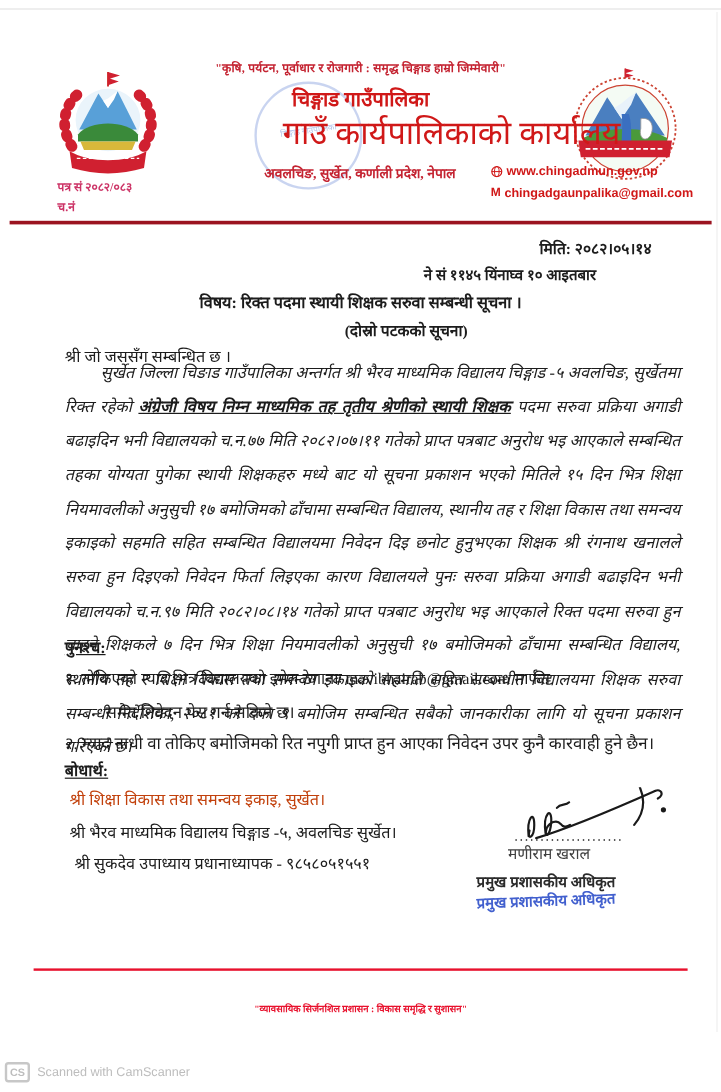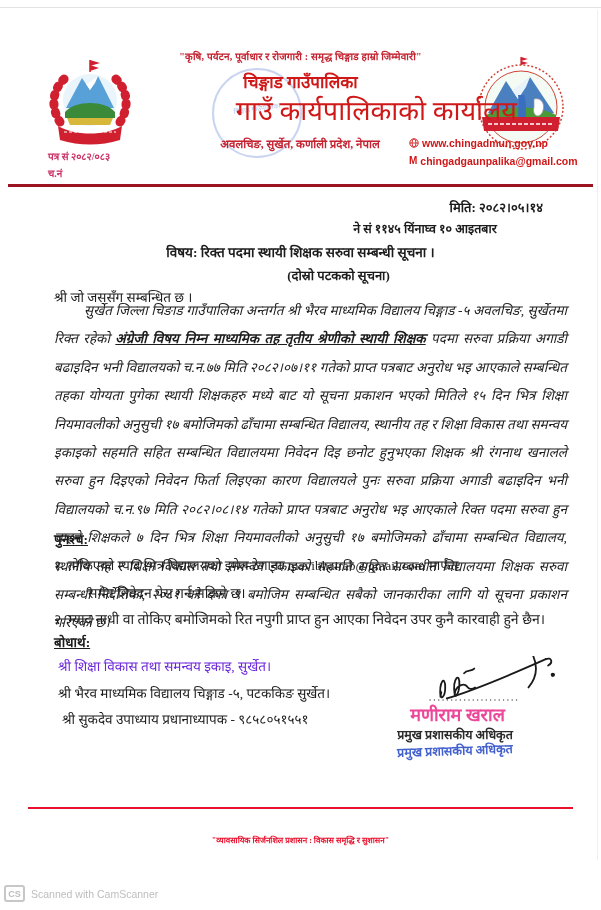--- a/index.html
+++ b/index.html
@@ -34,27 +34,27 @@
   .para{top:297px;left:54px;width:513px;font-size:13.5px;line-height:28.4px;color:#1c1c1c;
         text-align:justify;text-indent:30px;font-style:italic;}
   .para .u{text-decoration:underline;font-weight:bold;}
   .h-underline{font-weight:bold;text-decoration:underline;}
   .sec-head{font-size:13.5px;color:#1c1c1c;}
   .pn-head{top:530px;left:54px;}
   .pn-i1a{top:556px;left:54px;font-size:13.5px;color:#1c1c1c;}
   .pn-i1b{top:583px;left:88px;font-size:14px;color:#1c1c1c;}
   .pn-i2{top:609px;left:54px;font-size:14px;color:#1c1c1c;}
   .bd-head{top:633px;left:54px;}
-  .bd-i0{top:657px;left:58px;font-size:13.5px;color:#6d28d9;}
+  .bd-i0{top:657px;left:58px;font-size:13.5px;color:#c2410c;}
   .bd-i1{top:684px;left:58px;font-size:13.5px;color:#1c1c1c;}
   .bd-i2{top:710px;left:62px;font-size:13.5px;color:#1c1c1c;}
 
   
   .sig-svg{top:656px;left:415px;}
-  .sig-name{top:702px;left:405px;width:105px;text-align:center;font-size:18px;font-weight:bold;color:#ec4899;}
+  .sig-name{top:702px;left:405px;width:105px;text-align:center;font-size:13px;font-weight:normal;color:#404040;}
   .sig-title{top:726px;left:390px;width:130px;text-align:center;font-size:12.5px;font-weight:bold;color:#2b2b2b;}
   .sig-stamp{top:742px;left:386px;width:138px;text-align:center;font-size:12.5px;font-weight:bold;
              color:#2e4fc9;transform:rotate(-2deg);opacity:.9;}
 
   
   .f-rule{top:807px;left:28px;width:545px;height:2px;background:#e8112d;}
   .f-contact{top:812px;left:0;width:601px;text-align:center;font-family:"Liberation Sans","DejaVu Sans",sans-serif;
              font-size:12.5px;font-weight:bold;color:#e8112d;}
   .f-slogan{top:834px;left:0;width:601px;text-align:center;font-size:8px;font-weight:bold;color:#e8112d;}
 
@@ -141,21 +141,21 @@
     <span>सुर्खेत जिल्ला चिङाड गाउँपालिका अन्तर्गत श्री भैरव माध्यमिक विद्यालय चिङ्गाड -५ अवलचिङ, सुर्खेतमा रिक्त रहेको </span><span class="u">अंग्रेजी विषय निम्न माध्यमिक तह तृतीय श्रेणीको स्थायी शिक्षक</span><span> पदमा सरुवा प्रक्रिया अगाडी बढाइदिन भनी विद्यालयको च.न.७७ मिति २०८२।०७।११ गतेको प्राप्त पत्रबाट अनुरोध भइ आएकाले सम्बन्धित तहका योग्यता पुगेका स्थायी शिक्षकहरु मध्ये बाट यो सूचना प्रकाशन भएको मितिले १५ दिन भित्र शिक्षा नियमावलीको अनुसुची १७ बमोजिमको ढाँचामा सम्बन्धित विद्यालय, स्थानीय तह र शिक्षा विकास तथा समन्वय इकाइको सहमति सहित सम्बन्धित विद्यालयमा निवेदन दिइ छनोट हुनुभएका शिक्षक श्री रंगनाथ खनालले सरुवा हुन दिइएको निवेदन फिर्ता लिइएका कारण विद्यालयले पुनः सरुवा प्रक्रिया अगाडी बढाइदिन भनी विद्यालयको च.न.९७ मिति २०८२।०८।१४ गतेको प्राप्त पत्रबाट अनुरोध भइ आएकाले रिक्त पदमा सरुवा हुन चाहने शिक्षकले ७ दिन भित्र शिक्षा नियमावलीको अनुसुची १७ बमोजिमको ढाँचामा सम्बन्धित विद्यालय, स्थानीय तह र शिक्षा विकास तथा समन्वय इकाइको सहमति सहित सम्बन्धीत विद्यालयमा शिक्षक सरुवा सम्बन्धी निर्देशिका, २०८१ को दफा ९ बमोजिम सम्बन्धित सबैको जानकारीका लागि यो सूचना प्रकाशन गरिएको छ।</span>
   </div>
 
   <div class="abs sec-head pn-head h-underline">पुनश्च:</div>
   <div class="abs pn-i1a">१. तोकिएको म्याद भित्र विद्यालयको इमेल ठेगानाः mavibhairab@gmail.com मार्फत</div>
   <div class="abs pn-i1b">समेत निवेदन पेस गर्न सकिने छ।</div>
   <div class="abs pn-i2">२. म्याद नाधी वा तोकिए बमोजिमको रित नपुगी प्राप्त हुन आएका निवेदन उपर कुनै कारवाही हुने छैन।</div>
 
   <div class="abs sec-head bd-head h-underline">बोधार्थ:</div>
   <div class="abs bd-i0">श्री शिक्षा विकास तथा समन्वय इकाइ, सुर्खेत।</div>
-  <div class="abs bd-i1">श्री भैरव माध्यमिक विद्यालय चिङ्गाड -५, पटककिङ सुर्खेत।</div>
+  <div class="abs bd-i1">श्री भैरव माध्यमिक विद्यालय चिङ्गाड -५, अवलचिङ सुर्खेत।</div>
   <div class="abs bd-i2">श्री सुकदेव उपाध्याय प्रधानाध्यापक - ९८५८०५१५५१</div>
 
   <svg class="abs sig-svg" width="150" height="55" viewBox="0 0 170 70">
     <g fill="none" stroke="#1a1a1a" stroke-width="2.3" stroke-linecap="round">
       <path d="M22,52 C20,32 28,24 28,40 C28,54 20,57 23,46"></path>
       <path d="M40,49 C37,27 47,20 46,37 C45,52 38,55 41,44 C44,37 52,34 56,39 C58,42 62,43 66,40"></path>
       <path d="M52,22 C56,17 61,20 65,16"></path>
       <path d="M30,54 C70,42 120,20 156,4"></path>
       <path d="M156,4 C163,1 166,8 159,12"></path>
       <path d="M140,0 C146,14 144,28 134,40"></path>

